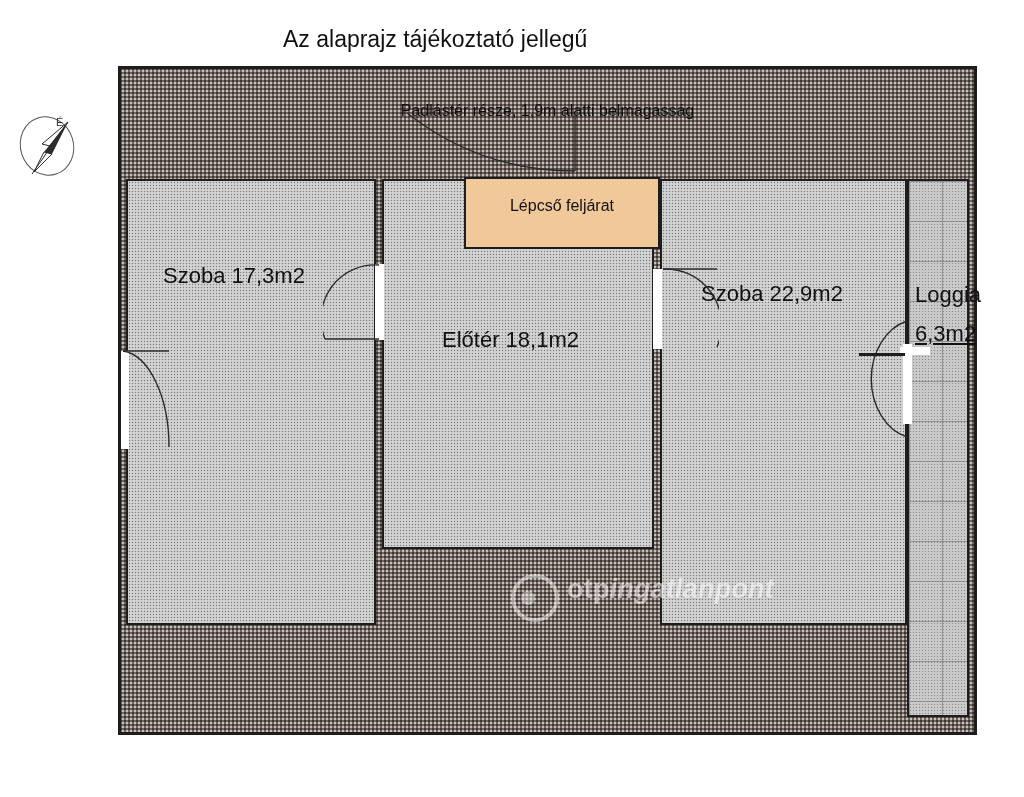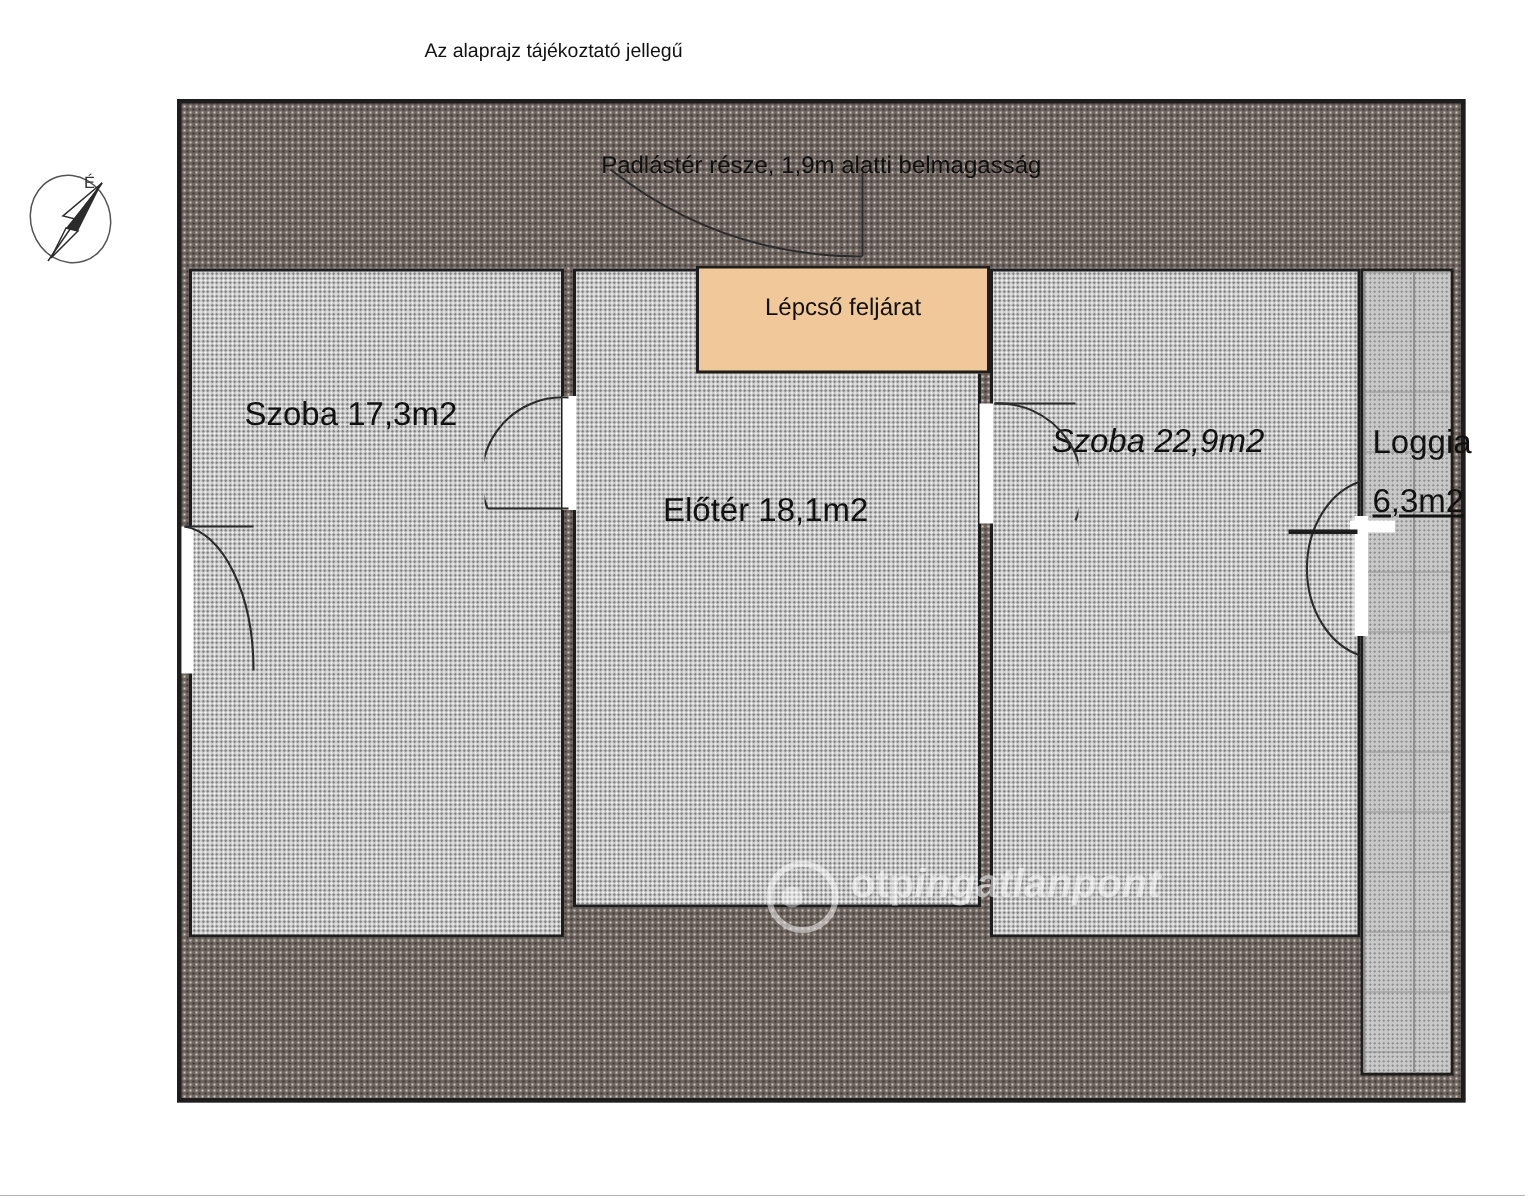--- a/index.html
+++ b/index.html
@@ -10,21 +10,21 @@
     color:#111;
     overflow:hidden;
     position:relative;
   }
   #stage{position:absolute;inset:0;}
 
   
   .title{
     position:absolute;
     left:283px; top:26px;
-    font-size:13px;
+    font-size:23px;
     color:#111;
     white-space:nowrap;
   }
 
   
   .compass{
     position:absolute;
     left:18px; top:110px;
     width:60px;height:72px;
   }
@@ -184,26 +184,26 @@
       <path d="M4 4 Q 78 62 172 62" fill="none" stroke="#2b2b2b" stroke-width="1.4"></path>
       <line x1="172" y1="62" x2="172" y2="6" stroke="#2b2b2b" stroke-width="1.4"></line>
     </svg>
 
     <div class="mid-band">
 
       <div class="room hatch-light" style="left:5px;top:0;width:250px;height:446px;">
         <div class="label" style="left:35px;top:82px;">Szoba 17,3m2</div>
       </div>
 
-      <div class="room hatch-light" style="left:261px;top:0;width:272px;height:426px;">
+      <div class="room hatch-light" style="left:261px;top:0;width:272px;height:370px;">
         <div class="label" style="left:58px;top:146px;">Előtér 18,1m2</div>
       </div>
 
       <div class="room hatch-light" style="left:539px;top:0;width:247px;height:446px;">
-        <div class="label" style="left:39px;top:100px;font-style:italic;">Szoba 22,9m2</div>
+        <div class="label" style="left:39px;top:100px;">Szoba 22,9m2</div>
       </div>
 
       <div class="room" style="left:786px;top:0;width:62px;height:538px;border-width:2px;">
         <div class="loggia-grid"></div>
         <div class="label" style="left:6px;top:101px;">Loggia</div>
         <div class="label" style="left:6px;top:140px;text-decoration:underline;">6,3m2</div>
       </div>
 
       <div class="stairs" style="left:343px;top:-2px;width:196px;height:72px;">
         <div class="label">Lépcső feljárat</div>

